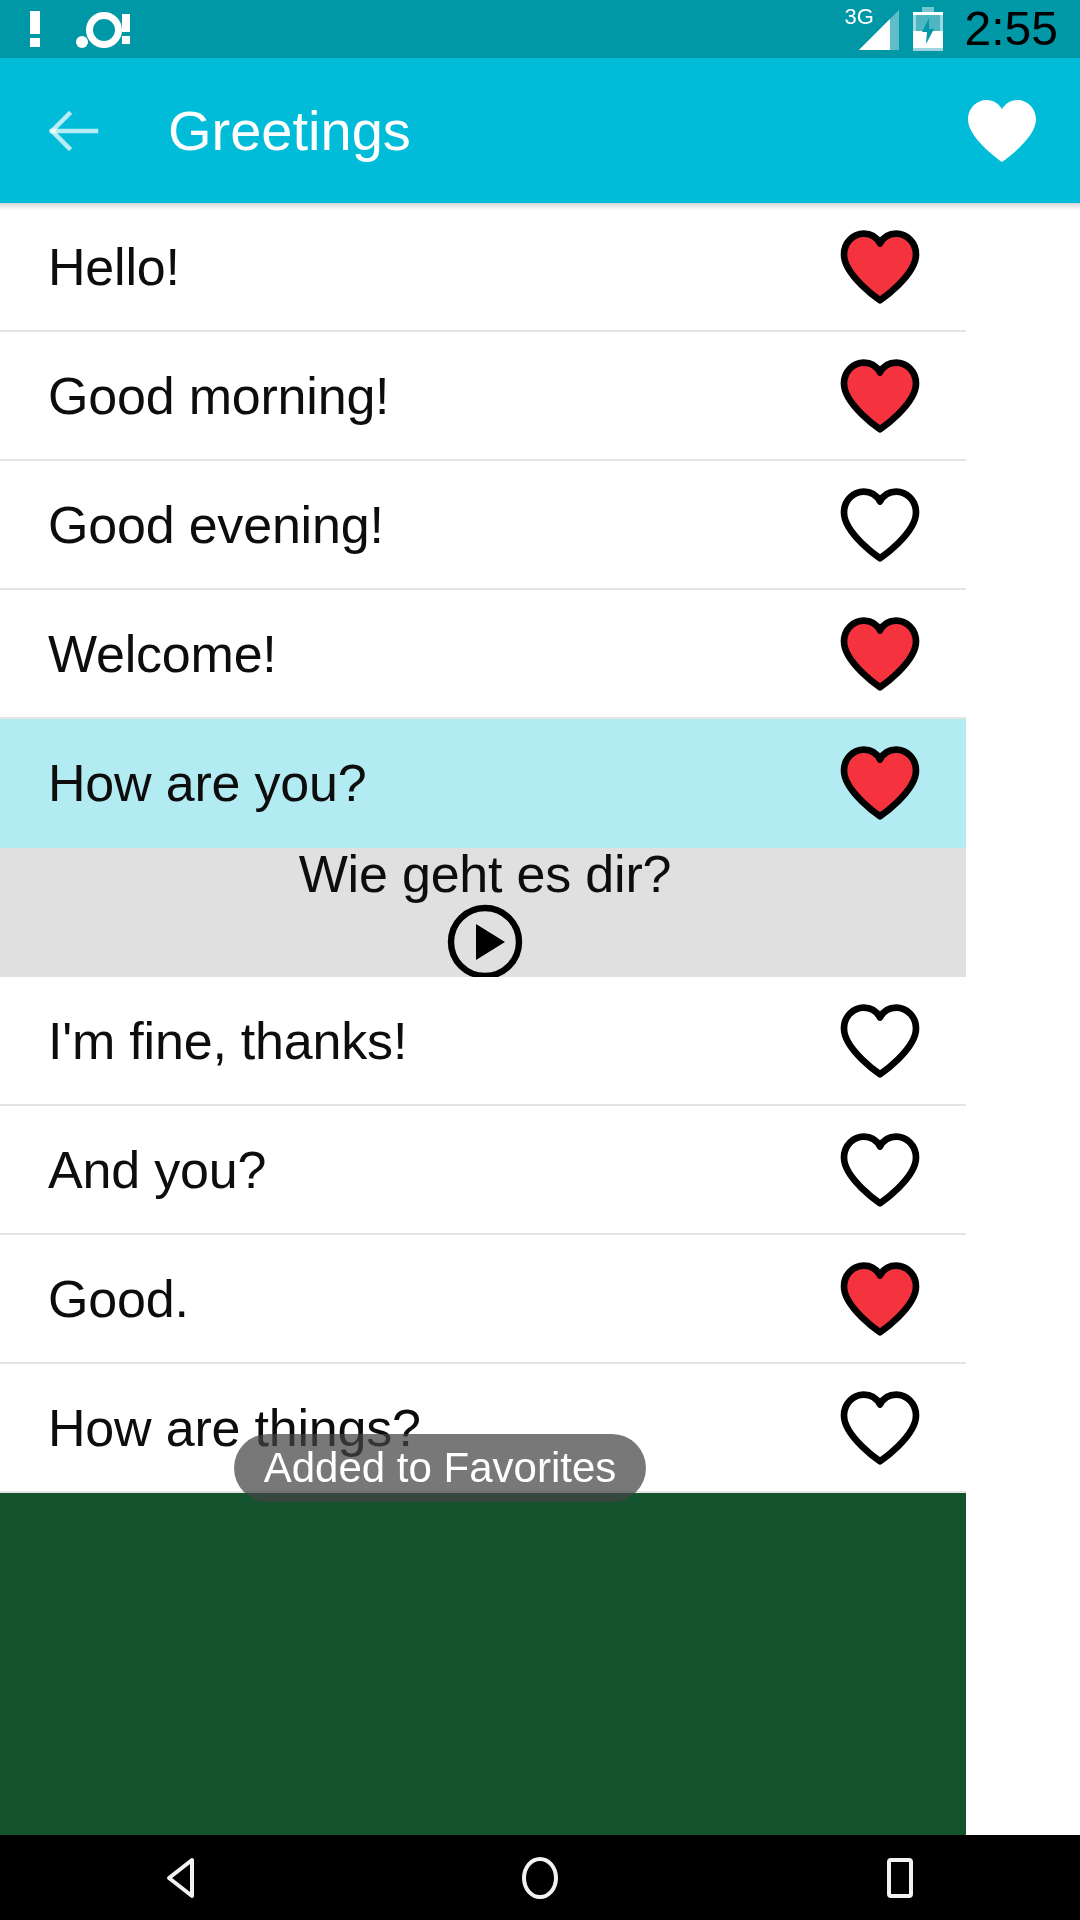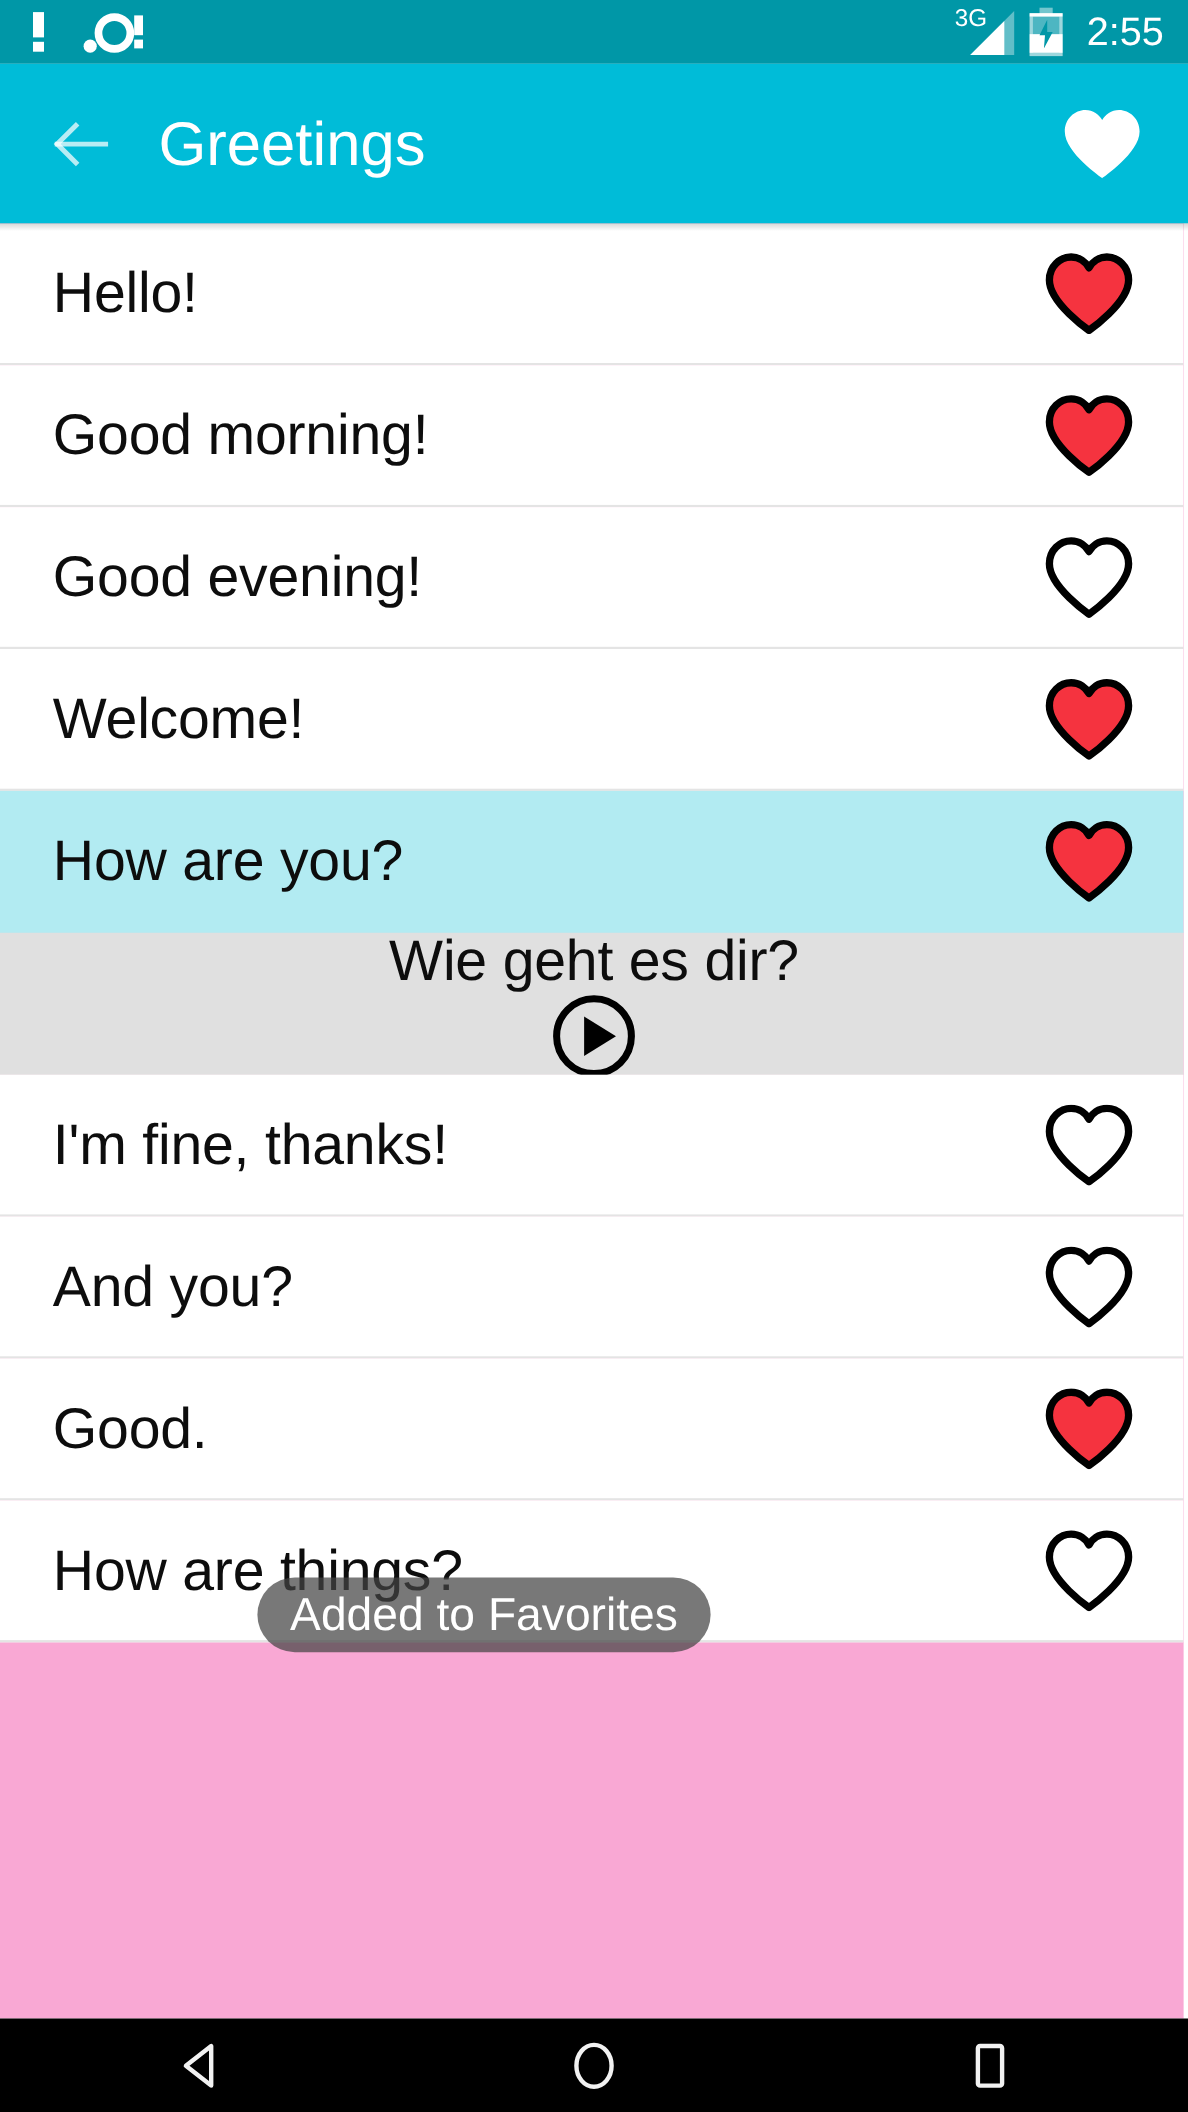--- a/index.html
+++ b/index.html
@@ -36,22 +36,22 @@
     align-items: center;
     gap: 34px;
     flex: 1;
   }
   .sb-right {
     display: flex;
     align-items: center;
     gap: 14px;
   }
   .sb-clock {
-    color: #ffffff;
-    font-size: 36px;
+    color: #000000;
+    font-size: 48px;
     font-weight: 400;
     letter-spacing: 0px;
     line-height: 1;
     margin-left: 8px;
   }
   .icon-exclaim {
     display: block;
     width: 10px;
     height: 36px;
     position: relative;
@@ -186,39 +186,39 @@
     width: 56px;
     height: 56px;
     flex: none;
     cursor: pointer;
   }
   .app-title {
     color: #ffffff;
     font-size: 56px;
     font-weight: 400;
     line-height: 1;
-    margin-left: 42px;
+    margin-left: 66px;
     flex: 1;
     white-space: nowrap;
   }
   .appbar-heart {
     width: 72px;
     height: 66px;
     flex: none;
     cursor: pointer;
   }
 
   
   #list {
     position: absolute;
     top: 203px; left: 0;
-    width: 1076px;
+    width: 966px;
     height: 1632px;
     overflow: hidden;
-    background: #f9a8d4;
+    background: #14532d;
   }
   .row {
     position: relative;
     height: 129px;
     box-sizing: border-box;
     display: flex;
     align-items: center;
     padding: 0 44px 0 48px;
     background: #ffffff;
     border-bottom: 2px solid #e4e4e4;

